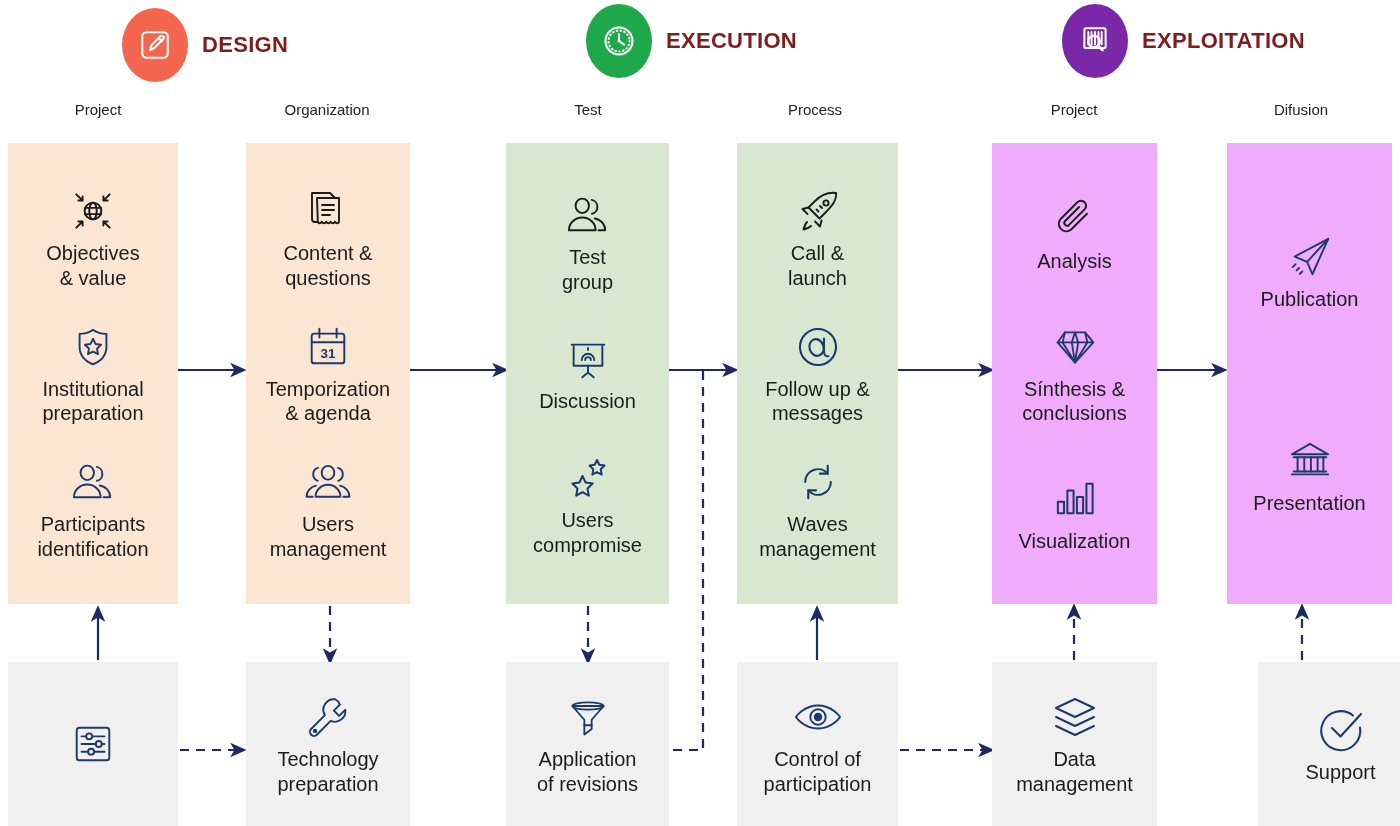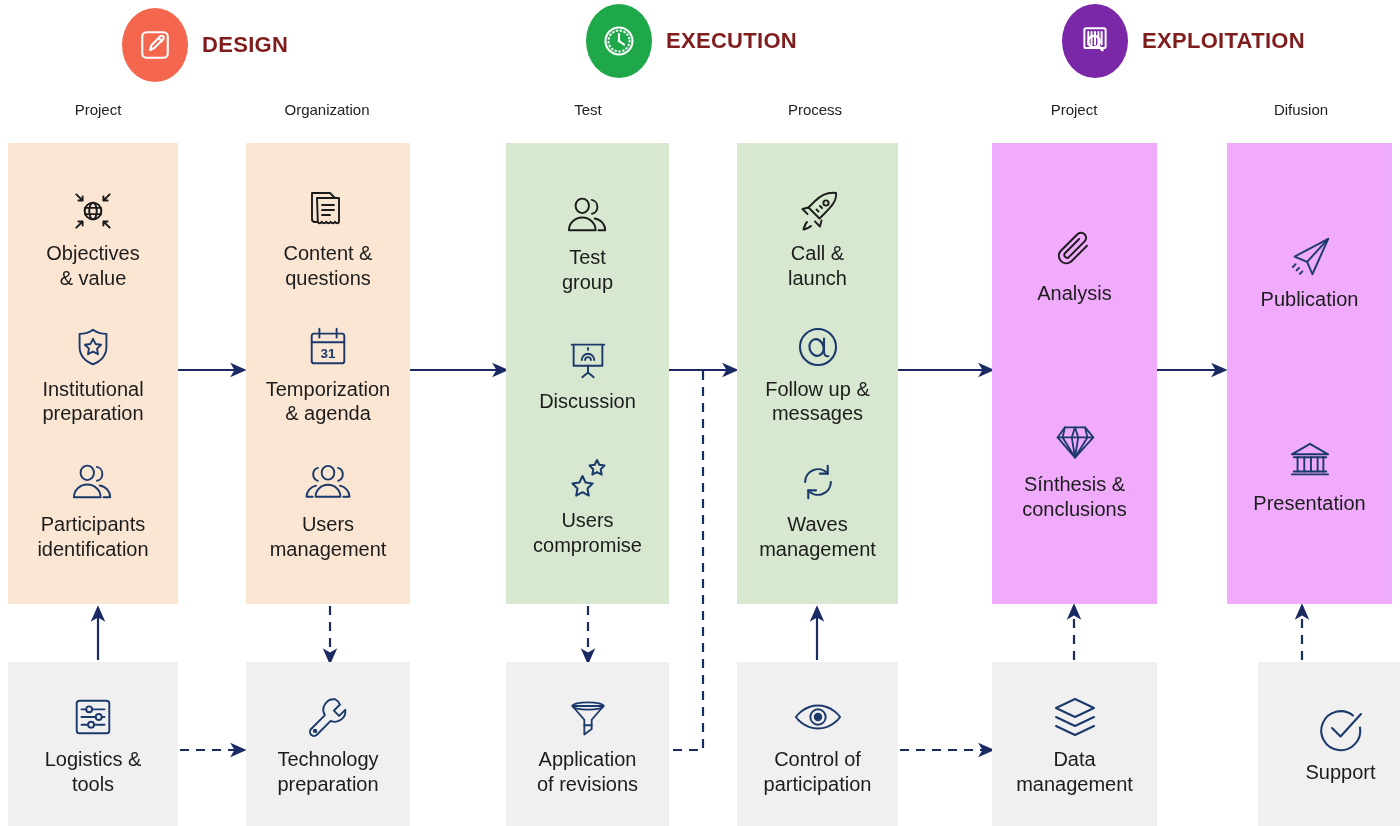--- a/index.html
+++ b/index.html
@@ -311,20 +311,31 @@
         <svg width="46" height="44" viewBox="0 0 48 48" fill="none" stroke="#1b3a6b" stroke-width="2" stroke-linecap="round" stroke-linejoin="round">
           <path d="M13 8h22l9 11-20 22L5 19z"></path>
           <path d="M5 19h38"></path>
           <path d="M13 8l-2.5 11L24 41l13.5-22L35 8"></path>
           <path d="M24 8l-3.5 11L24 41l3.5-22L24 8z"></path>
         </svg>
       </div>
       <div class="cell-label">Sínthesis &amp;
 conclusions</div>
     </div>
+    <div class="cell">
+      <div class="cell-icon">
+        <svg width="46" height="40" viewBox="0 0 48 42" fill="none" stroke="#1b3a6b" stroke-width="2.1" stroke-linecap="round" stroke-linejoin="round">
+          <rect x="6" y="24" width="6.5" height="12"></rect>
+          <rect x="16" y="12" width="6.5" height="24"></rect>
+          <rect x="26" y="19" width="6.5" height="17"></rect>
+          <rect x="36" y="5" width="6.5" height="31"></rect>
+        </svg>
+      </div>
+      <div class="cell-label">Visualization</div>
+    </div>
   </div>
 
   <div class="box tint-purple" style="left:1227px; top:143px; width:165px; height:461px;">
     <div class="cell">
       <div class="cell-icon">
         <svg width="48" height="46" viewBox="0 0 48 48" fill="none" stroke="#1b3a6b" stroke-width="2" stroke-linecap="round" stroke-linejoin="round">
           <path d="M43 5L8 23.5l13 5.5 5.5 13z"></path>
           <path d="M43 5L21 29"></path>
           <path d="M12.5 35.5l-2.5 2.5M9 31.5l-3 3M16 39l-2.5 2.5"></path>
         </svg>
@@ -348,22 +359,20 @@
     <div class="cell">
       <div class="cell-icon">
         <svg width="46" height="46" viewBox="0 0 48 48" fill="none" stroke="#1b3a6b" stroke-width="2" stroke-linecap="round" stroke-linejoin="round">
           <rect x="7" y="7" width="34" height="34" rx="3"></rect>
           <path d="M12 16h24M12 24h24M12 32h24"></path>
           <circle cx="20" cy="16" r="3.1" fill="#f0f0f0"></circle>
           <circle cx="30" cy="24" r="3.1" fill="#f0f0f0"></circle>
           <circle cx="22" cy="32" r="3.1" fill="#f0f0f0"></circle>
         </svg>
       </div>
-      <div class="cell-label">Logistics &amp;
-tools</div>
     </div>
   </div>
 
   <div class="box tint-gray" style="left:246px; top:662px; width:164px; height:164px; justify-content:center; gap:14px;">
     <div class="cell">
       <div class="cell-icon">
         <svg width="48" height="46" viewBox="0 0 48 48" fill="none" stroke="#1b3a6b" stroke-width="2" stroke-linecap="round" stroke-linejoin="round">
           <path d="M31.5 5.5a11 11 0 0 0-10.7 16.6L6.4 36.5a4.2 4.2 0 0 0 6 6l14.4-14.4A11 11 0 0 0 42 16.5l-6.4 6.4-5.5-5.5 6.4-6.4a11 11 0 0 0-5-5.5z"></path>
           <circle cx="10.5" cy="38.5" r="1.3" fill="#1b3a6b"></circle>
         </svg>

